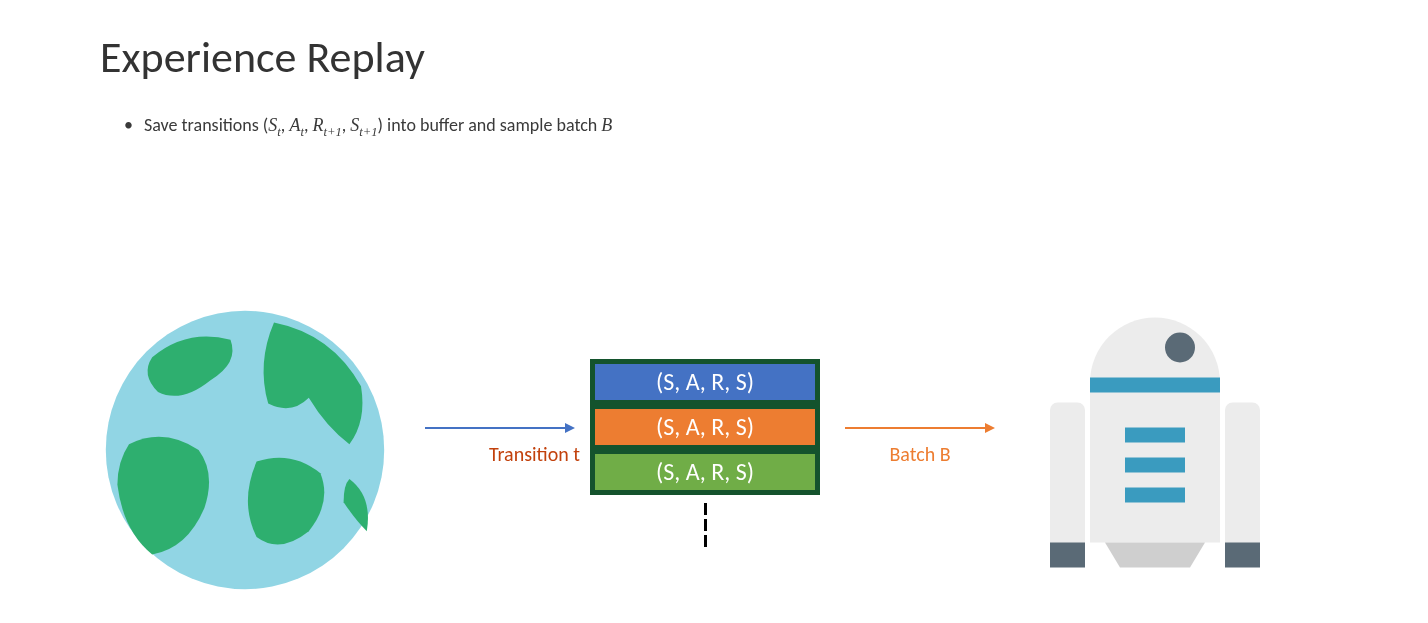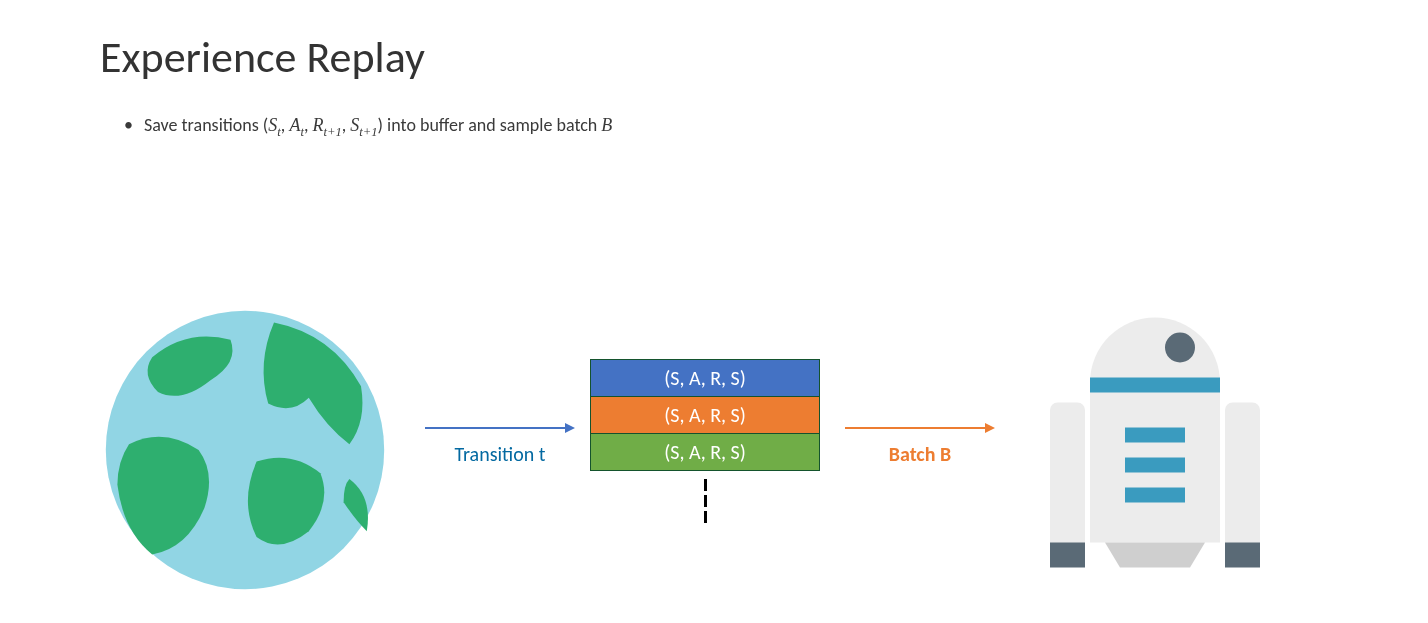--- a/index.html
+++ b/index.html
@@ -7,31 +7,31 @@
   .title{font-size:44px;font-weight:400;color:#333;margin:10px 0 30px 0;}
   .bullets{font-size:18px;color:#3a3a3a;margin:0;padding-left:24px;list-style:none;}
   .bullets li{position:relative;padding-left:20px;margin:8px 0;}
   .bullets li::before{content:"•";position:absolute;left:0;}
   .ital{font-style:italic;font-family:"Cambria Math","Times New Roman",serif;}
   sub{font-size:0.7em;}
   .diagram{position:absolute;left:100px;top:310px;width:1228px;height:290px;}
   .globe{position:absolute;left:0;top:-5px;width:290px;height:290px;}
   .arrow1{position:absolute;left:320px;top:110px;width:160px;text-align:center;}
   .arrow1 svg{display:block;margin:0 auto;}
-  .arrow1 .lbl{color:#0369a1;font-size:20px;margin-top:6px;}
+  .arrow1 .lbl{color:#c2410c;font-size:20px;margin-top:6px;text-align:right;}
   .buffer{position:absolute;left:490px;top:50px;width:230px;}
-  .row{height:36px;line-height:36px;text-align:center;color:#fff;font-size:20px;border:1px solid #14532d;margin-top:-1px;}
+  .row{height:36px;line-height:36px;text-align:center;color:#fff;font-size:24px;border:5px solid #14532d;margin-top:-1px;}
   .row.blue{background:#4472c4;}
   .row.orange{background:#ed7d31;}
   .row.green{background:#70ad47;}
   .dots{text-align:center;margin-top:8px;}
   .dots span{display:block;width:3px;height:12px;background:#000;margin:4px auto;}
   .arrow2{position:absolute;left:740px;top:110px;width:160px;text-align:center;}
   .arrow2 svg{display:block;margin:0 auto;}
-  .arrow2 .lbl{color:#ed7d31;font-size:20px;margin-top:6px;font-weight:bold;}
+  .arrow2 .lbl{color:#ed7d31;font-size:20px;margin-top:6px;}
   .robot{position:absolute;left:930px;top:-15px;width:250px;height:290px;}
 </style>
 </head>
 <body>
 
 <div class="slide">
 
   <div class="title">Experience Replay</div>
 
   <ul class="bullets">

